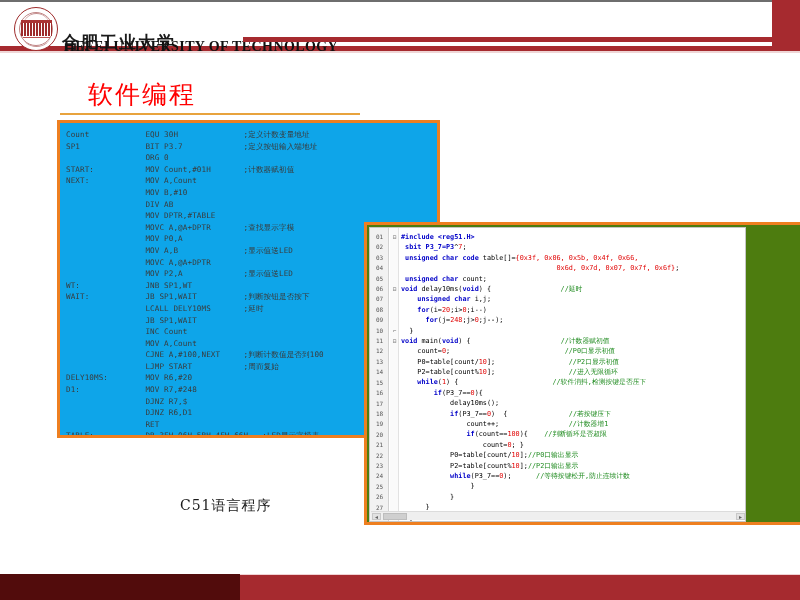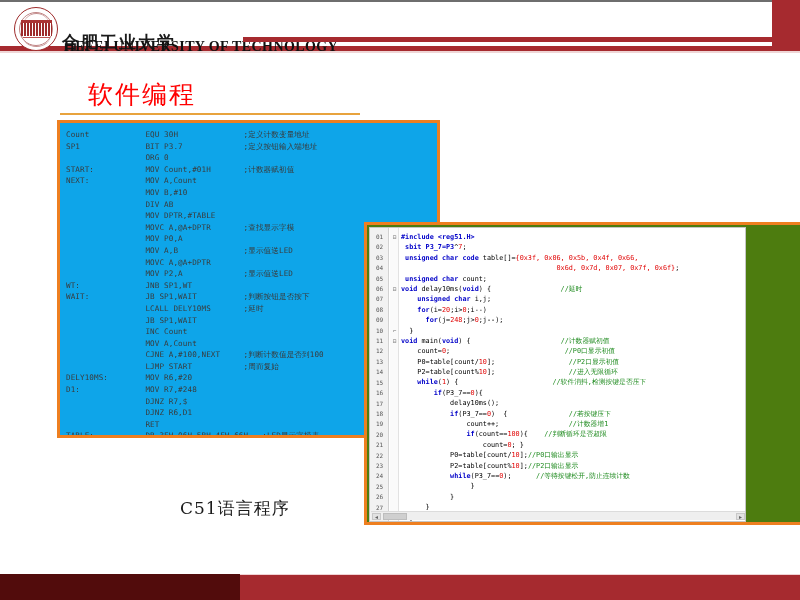--- a/index.html
+++ b/index.html
@@ -271,21 +271,21 @@
     font-family: "DejaVu Sans", sans-serif;
     font-size: 15.5px;
     color: #1a1a1a;
     letter-spacing: 1px;
     white-space: nowrap;
   }
   .label-c51 {
     position: absolute;
     left: 180px; top: 497px;
     font-family: "DejaVu Serif", serif;
-    font-size: 17px;
+    font-size: 14px;
     color: #1a1a1a;
     letter-spacing: 1px;
     white-space: nowrap;
   }
 
   
   .footer-dark {
     position: absolute;
     left: 0; bottom: 0;
     width: 240px; height: 26px;

